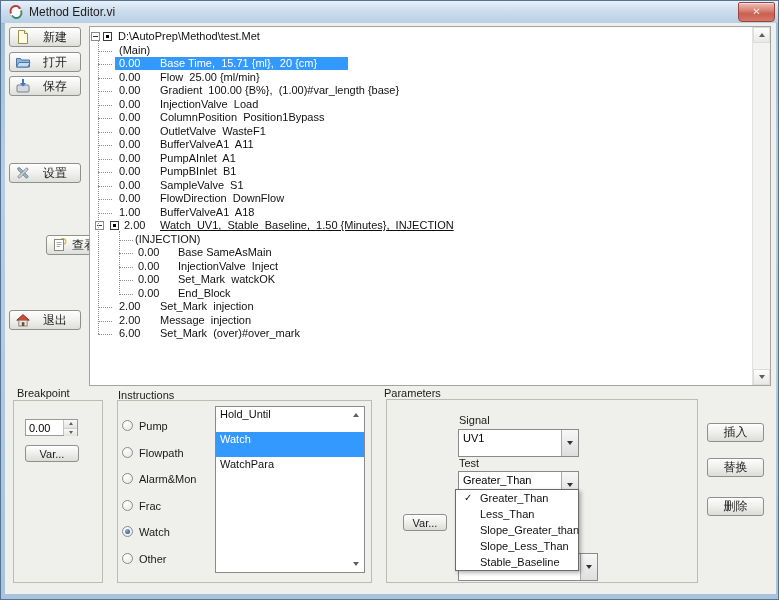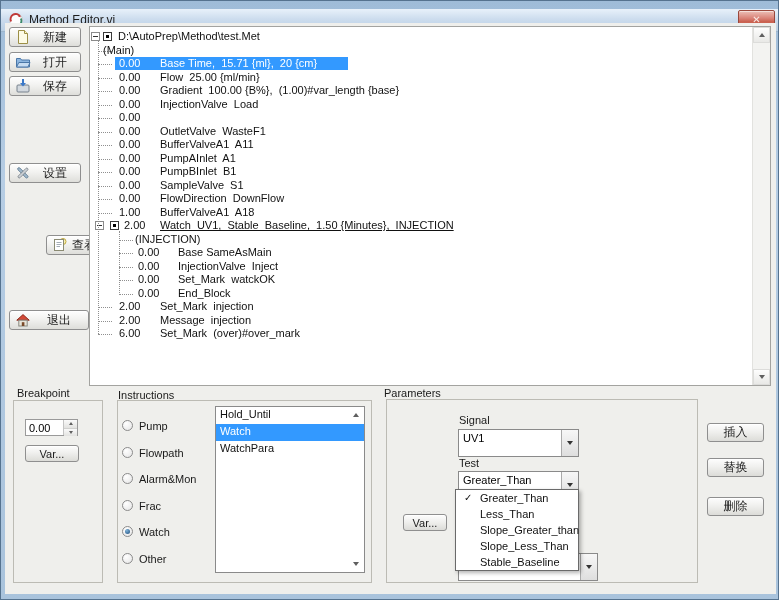--- a/index.html
+++ b/index.html
@@ -1,20 +1,20 @@
 <!DOCTYPE html>
 <html><head>
 <meta charset="utf-8">
 <style>
   html,body{margin:0;padding:0;background:#555;}
   .window{position:relative;width:779px;height:600px;overflow:hidden;
     font-family:"Liberation Sans","DejaVu Sans",sans-serif;
     background:linear-gradient(#9fbcd8,#b6cde4 30%,#a9c3dc);
     border:1px solid #56738f;box-sizing:border-box;}
-  .titlebar{position:absolute;left:0;top:8px;right:0;height:22px;
+  .titlebar{position:absolute;left:0;top:0;right:0;height:22px;
     background:linear-gradient(#e8f1fa,#cdddee 45%,#b9cfe4);border-bottom:1px solid #9db6cc;}
   .app-icon{position:absolute;left:7px;top:3px;width:16px;height:16px;}
   .title-text{position:absolute;left:28px;top:4px;font-size:12px;color:#1d1d1d;}
   .close-btn{position:absolute;left:737px;top:1px;width:35px;height:18px;cursor:default;
     background:linear-gradient(#ecc0b8,#da8378 40%,#c9604f 60%,#d5786a);
     border:1px solid #99473c;border-radius:2px 2px 4px 4px;
     text-align:center;font-size:10px;line-height:17px;color:#f9e9e5;
     box-shadow:inset 0 1px 0 rgba(255,255,255,.5);font-weight:bold;}
   .client{position:absolute;left:4px;top:22px;width:771px;height:571px;background:#efefec;}
 
@@ -32,21 +32,21 @@
   .tree-panel{position:absolute;left:88px;top:25px;width:682px;height:360px;
     background:#fff;border:1px solid #a3a3a0;box-sizing:border-box;}
   .trow{position:absolute;left:0;right:18px;height:14px;font-size:11px;line-height:13px;color:#111;}
   .trow span{white-space:pre;}
   .selbar{position:absolute;left:25px;top:0;width:233px;height:13px;background:#3399ff;}
   .trow.selected .ttime,.trow.selected .ttext{color:#fff;}
   .ttime,.ttext{position:absolute;top:0;}
   .trow.item1 .ttime{left:29px;} .trow.item1 .ttext{left:70px;}
   .trow.watch .ttime{left:34px;} .trow.watch .ttext{left:70px;text-decoration:underline;}
   .trow.item2 .ttime{left:48px;} .trow.item2 .ttext{left:88px;}
-  .trow.label1 .ttext{left:13px;text-align:right;} .trow.label2 .ttext{left:45px;}
+  .trow.label1 .ttext{left:29px;text-align:right;} .trow.label2 .ttext{left:45px;}
   .trow.root  .ttext{left:28px;}
   .expand{position:absolute;width:9px;height:9px;top:2px;border:1px solid #8a8a8a;
     background:#fff;box-sizing:border-box;}
   .expand::after{content:"";position:absolute;left:1px;right:1px;top:3px;height:1px;background:#333;}
   .trow.root .expand{left:1px;} .trow.watch .expand{left:5px;}
   .nicon{position:absolute;width:9px;height:9px;top:2px;border:1px solid #3a3a3a;
     background:#fff;box-sizing:border-box;}
   .nicon::after{content:"";position:absolute;left:2px;top:2px;width:3px;height:3px;background:#000;}
   .trow.root .nicon{left:13px;} .trow.watch .nicon{left:20px;}
   .stub{position:absolute;top:7px;width:14px;border-top:1px dotted #8f8f8f;}
@@ -84,21 +84,21 @@
   .spin-half .tri-up{border-bottom-width:3px;border-left-width:2.5px;border-right-width:2.5px;}
   .spin-half .tri-down{border-top-width:3px;border-left-width:2.5px;border-right-width:2.5px;}
   .radio-row{position:absolute;left:121px;height:13px;display:flex;align-items:center;gap:6px;
     font-size:11px;color:#1a1a1a;}
   .rcircle{width:11px;height:11px;border-radius:50%;border:1px solid #8b8b8b;box-sizing:border-box;
     background:radial-gradient(circle at 35% 30%,#ffffff,#e4e4e4);position:relative;}
   .rcircle.on::after{content:"";position:absolute;left:2px;top:2px;width:5px;height:5px;
     border-radius:50%;background:radial-gradient(circle at 35% 30%,#7fb2d8,#1f4f7e);}
   .listbox{position:absolute;left:214px;top:405px;width:150px;height:167px;background:#fff;
     border:1px solid #8a8a8a;box-sizing:border-box;}
-  .litem{height:17px;font-size:11px;line-height:15px;padding-left:4px;color:#111;white-space:pre;}
+  .litem{height:25px;font-size:11px;line-height:15px;padding-left:4px;color:#111;white-space:pre;}
   .litem.sel{background:#3399ff;color:#fff;}
   .larrow{position:absolute;right:2px;width:12px;height:12px;display:flex;align-items:center;
     justify-content:center;}
   .larrow.up{top:2px;} .larrow.down{bottom:2px;}
   .combo{position:absolute;height:28px;background:#fff;border:1px solid #8a8a8a;box-sizing:border-box;
     font-size:11px;}
   .combo .cval{position:absolute;left:4px;top:2px;white-space:pre;}
   .cbtn{position:absolute;right:0;top:0;bottom:0;width:16px;border-left:1px solid #aaa;
     background:linear-gradient(#f7f7f7,#dedede);display:flex;align-items:center;justify-content:center;}
   .cbtn .tri-down{border-left-width:3.5px;border-right-width:3.5px;border-top-width:4px;border-top-color:#333;}
@@ -170,21 +170,21 @@
       <div class="side-btn" style="top: 234px; width: 78px; left: 5px; margin-left: 40px;">
         <span class="icon">
           <svg viewBox="0 0 16 16">
             <circle cx="11" cy="4.5" r="3" fill="#f8f0b0" stroke="#c0aa40"></circle>
             <rect x="2.5" y="2.5" width="9" height="11" fill="#fff" stroke="#8a8a72"></rect>
             <path d="M4.5 5.5h5M4.5 7.5h5M4.5 9.5h3.5" stroke="#9aa4ae" stroke-width="0.9" fill="none"></path>
           </svg>
         </span>
         <span class="lbl">查看Block</span>
       </div>
-      <div class="side-btn" style="top: 309px; width: 80px;">
+      <div class="side-btn" style="top: 309px; width: 72px;">
         <span class="icon">
           <svg viewBox="0 0 16 16">
             <path d="M1.8 8.2L8 2.6l6.2 5.6z" fill="#d44836" stroke="#8e2a1c"></path>
             <rect x="3.8" y="8.2" width="8.4" height="5.8" fill="#e9e5da" stroke="#8a8a82"></rect>
             <rect x="6.8" y="10.2" width="2.6" height="3.8" fill="#7a4a2a"></rect>
           </svg>
         </span>
         <span class="lbl">退出</span>
       </div>
     </div>
@@ -217,20 +217,21 @@
           <span class="ttext">Gradient  100.00 {B%},  (1.00)#var_length {base}</span>
         </div>
         <div class="trow item1" style="top: 70.5px;">
           <span class="stub"></span>
           <span class="ttime">0.00</span>
           <span class="ttext">InjectionValve  Load</span>
         </div>
         <div class="trow item1" style="top: 84px;">
           <span class="stub"></span>
           <span class="ttime">0.00</span>
+          <span class="ttext">ColumnPosition  Position1Bypass</span>
         </div>
         <div class="trow item1" style="top: 97.5px;">
           <span class="stub"></span>
           <span class="ttime">0.00</span>
           <span class="ttext">OutletValve  WasteF1</span>
         </div>
         <div class="trow item1" style="top: 111px;">
           <span class="stub"></span>
           <span class="ttime">0.00</span>
           <span class="ttext">BufferValveA1  A11</span>

